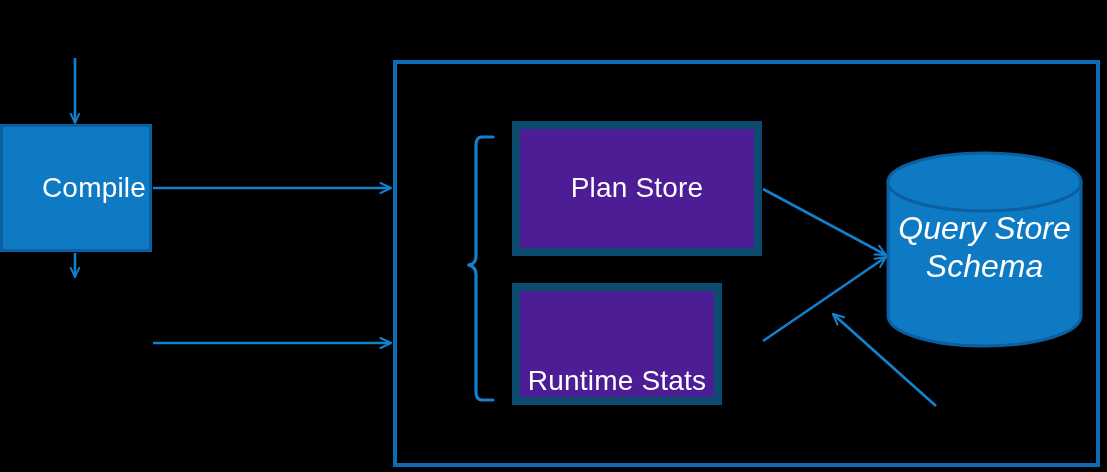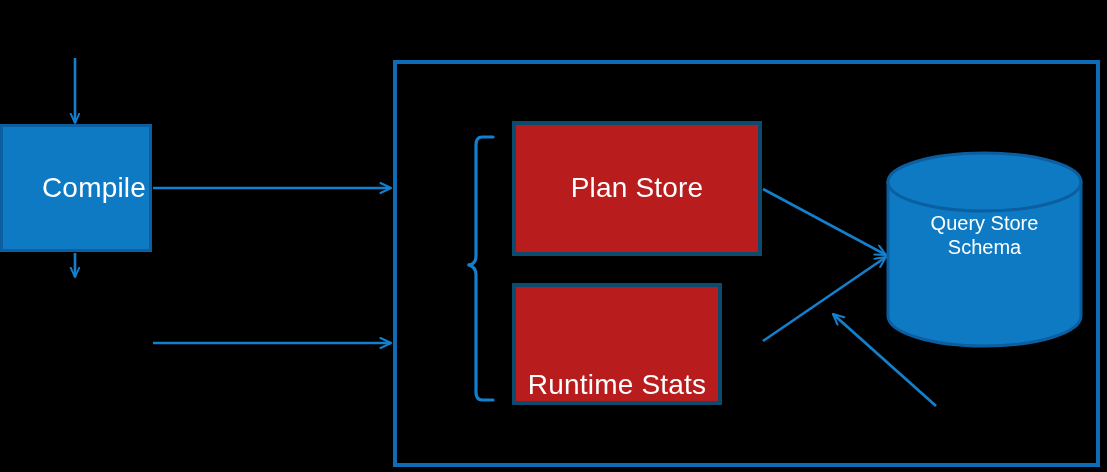--- a/index.html
+++ b/index.html
@@ -30,39 +30,40 @@
     line-height: 1.15;
     text-align: center;
     white-space: pre-line;
   }
   .blue-box {
     background: #0E7AC4;
     border: 3px solid #0B5EA0;
     padding-left: 36px;
   }
   .orange-box {
-    background: #b91c1c;
-    border: 4px solid #0c4a6e;
+    background: #4c1d95;
+    border: 8px solid #0c4a6e;
   }
   .container-rect {
     position: absolute;
     box-sizing: border-box;
     background: transparent;
     border: 4px solid #0D6CB5;
   }
   .cyl-label {
     position: absolute;
     color: #ffffff;
-    font-size: 20px;
+    font-size: 32px;
     text-align: center;
     line-height: 1.18;
     white-space: pre-line;
     display: flex;
-    align-items: flex-start;
+    align-items: center;
     justify-content: center;
+    font-style: italic;
   }
   svg.overlay {
     position: absolute;
     left: 0;
     top: 0;
     width: 1107px;
     height: 472px;
     overflow: visible;
     pointer-events: none;
   }

